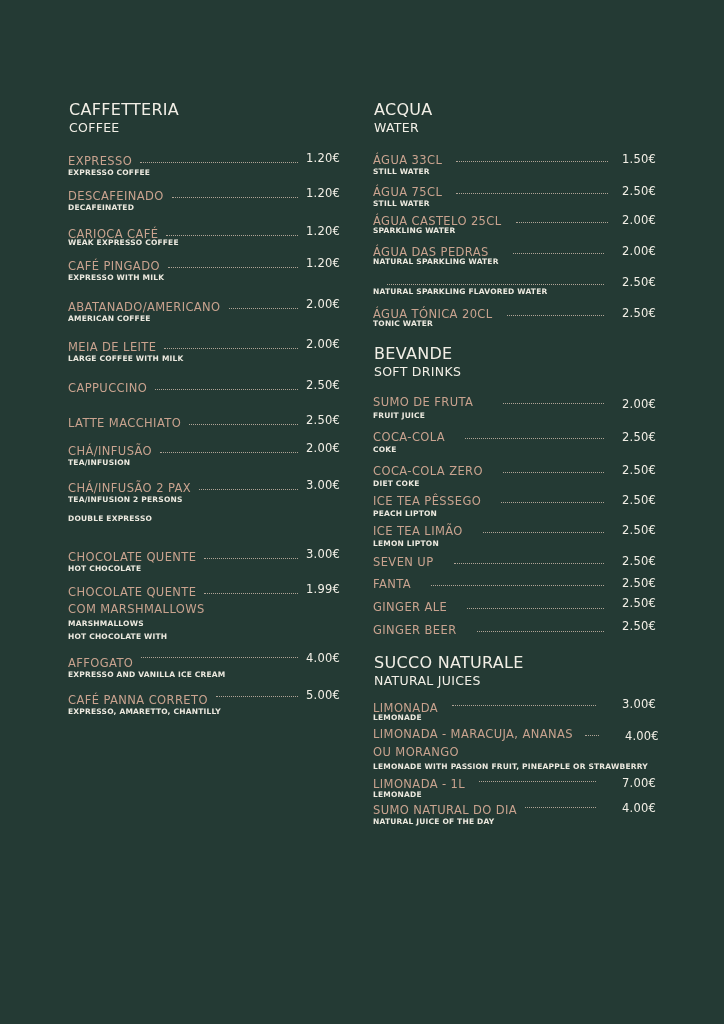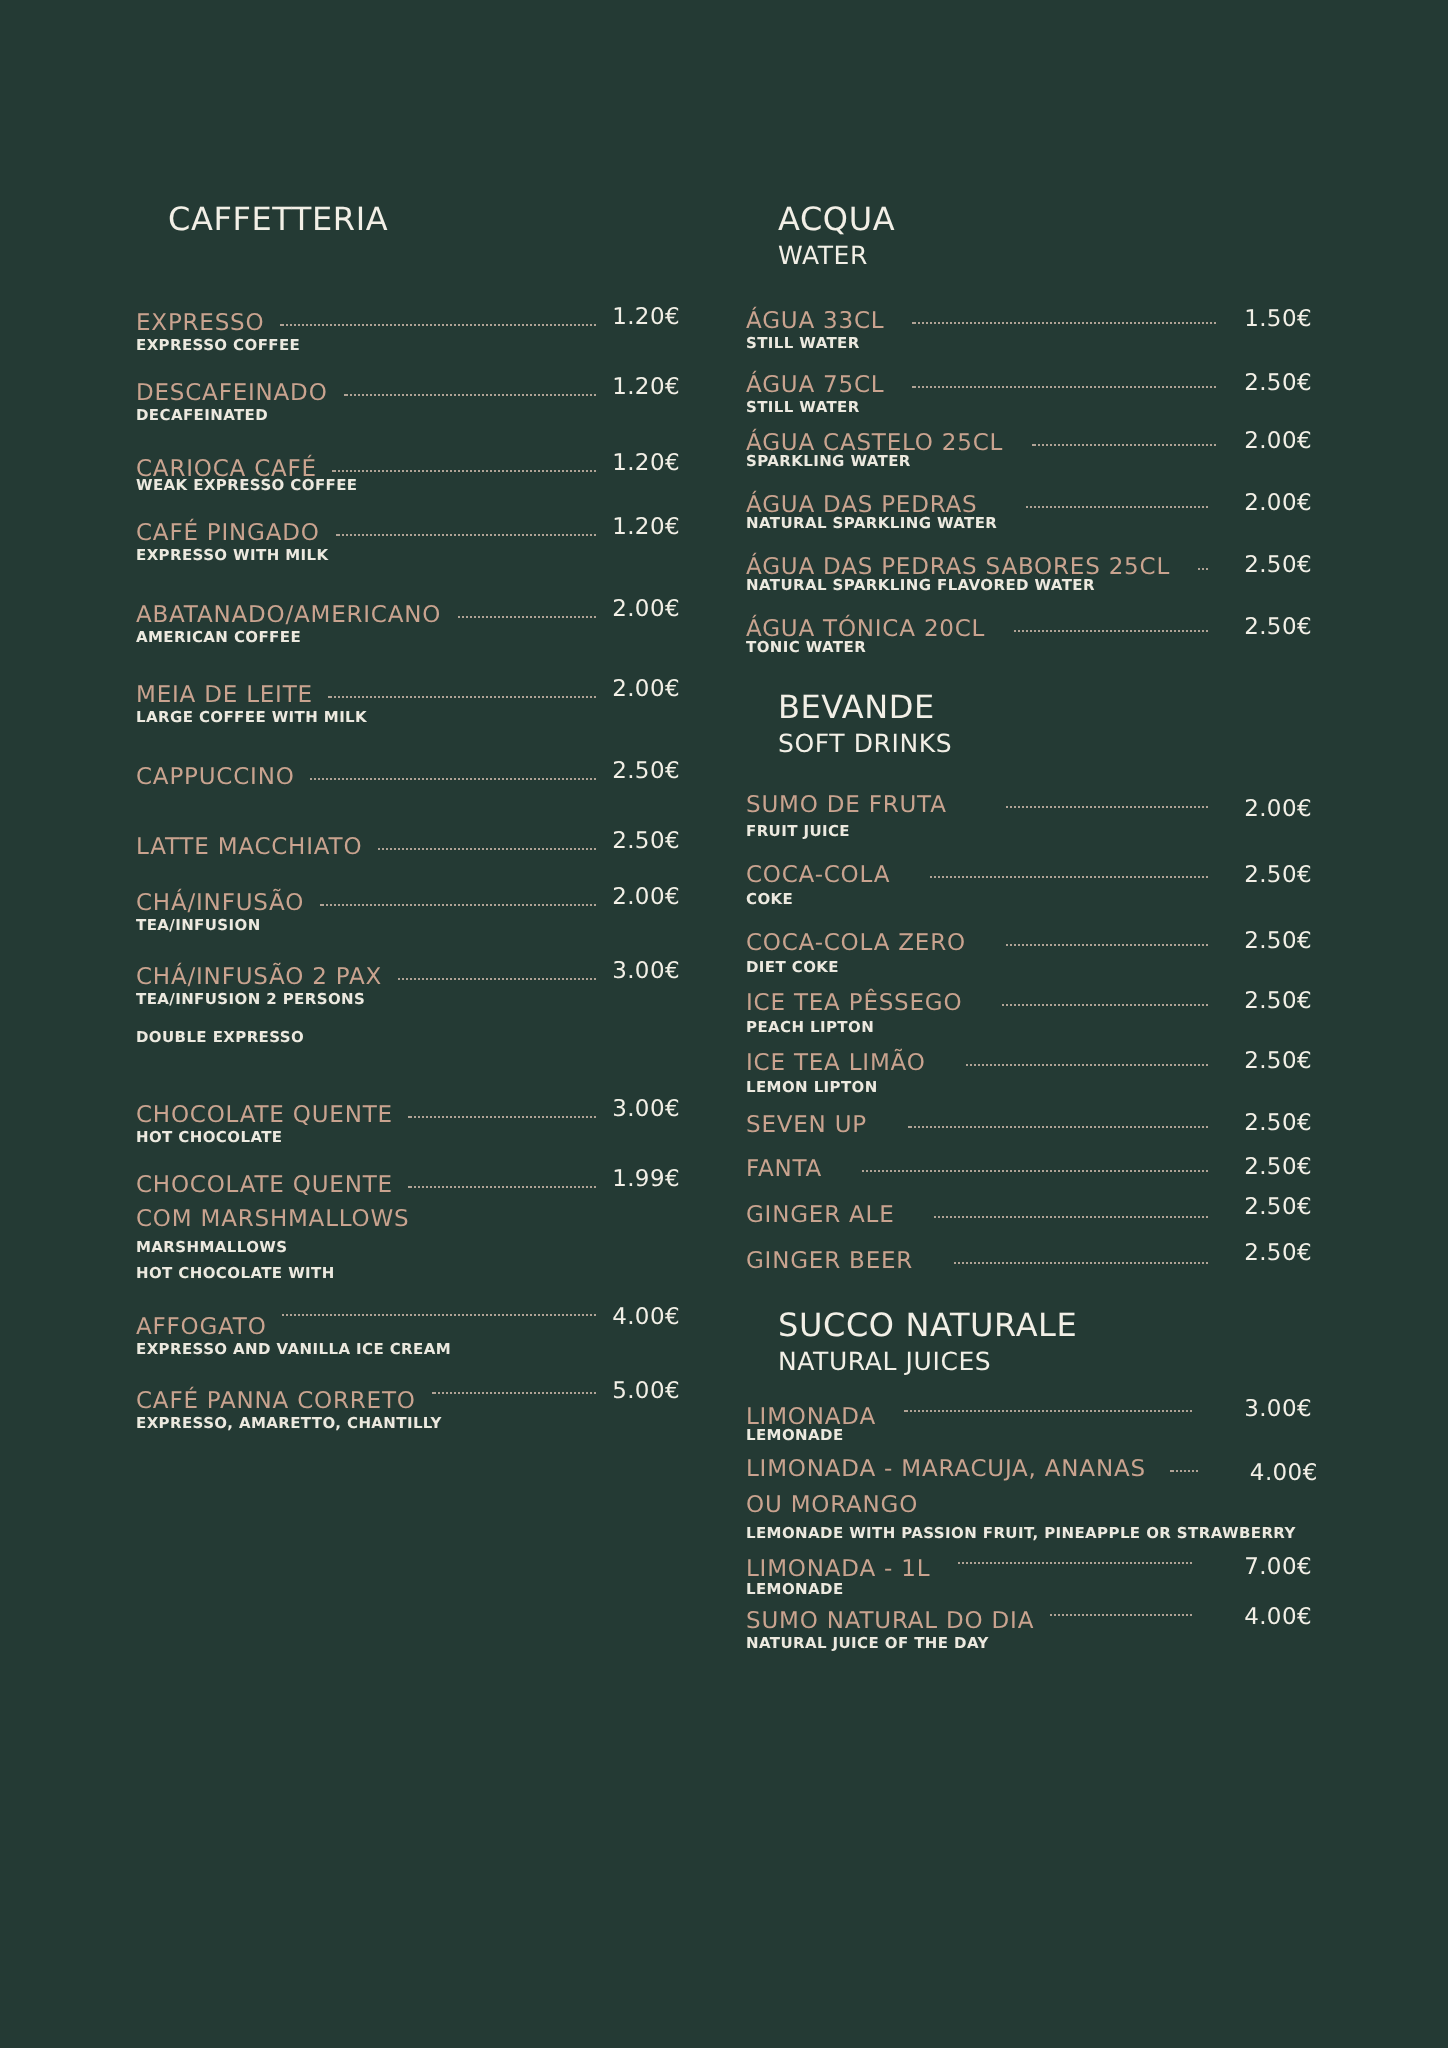--- a/index.html
+++ b/index.html
@@ -7,21 +7,21 @@
     width: 724px; height: 1024px;
     background: #243a34;
     font-family: "DejaVu Sans", sans-serif;
     color: #ece9df;
     position: relative;
     overflow: hidden;
   }
   .col { position: absolute; top: 0; }
   .col-left { left: 68px; width: 272px; }
   .col-right { left: 373px; width: 283px; }
-  .sec { position: absolute; left: 16px; right: 0; }
+  .sec { position: absolute; left: 1px; right: 0; }
   .sec-title {
     font-size: 16px; letter-spacing: 0.3px; color: #f2efe6;
     line-height: 18px; font-weight: normal;
   }
   .sec-sub {
     font-size: 12.5px; letter-spacing: 0.3px; color: #f2efe6;
     line-height: 16px; margin-top: 1px;
   }
   .item { position: absolute; left: 0; right: 0; }
   .row { display: flex; align-items: flex-start; }
@@ -46,20 +46,21 @@
     line-height: 10px; font-weight: bold; text-transform: uppercase;
   }
   .desc-ml { line-height: 13px; }
 </style>
 </head>
 <body>
 
 <div class="col col-left">
   <div class="sec" style="top:101px">
     <div class="sec-title">CAFFETTERIA</div>
+    <div class="sec-sub">COFFEE</div>
   </div>
 
   <div class="item" style="top:154px">
     <div class="row">
         <span class="name">EXPRESSO</span>
         <span class="dots"></span>
         <span class="price">1.20€</span>
       </div>
     <div class="desc">EXPRESSO COFFEE</div>
   </div>
@@ -205,21 +206,20 @@
   <div class="item" style="top:245px">
     <div class="row">
         <span class="name">ÁGUA DAS PEDRAS</span>
         <span class="dots" style="margin-left:24px;margin-right:18px"></span>
         <span class="price" style="margin-top:-1px">2.00€</span>
       </div>
     <div class="desc" style="margin-top:-2px">NATURAL SPARKLING WATER</div>
   </div>
   <div class="item" style="top:276px">
     <div class="row">
-        <span class="name">ÁGUA DAS PEDRAS SABORES 25CL</span>
         <span class="dots" style="margin-left:14px;margin-right:18px"></span>
         <span class="price" style="margin-top:-1px">2.50€</span>
       </div>
     <div class="desc" style="margin-top:-2px">NATURAL SPARKLING FLAVORED WATER</div>
   </div>
   <div class="item" style="top:307px">
     <div class="row">
         <span class="name">ÁGUA TÓNICA 20CL</span>
         <span class="dots" style="margin-left:14px;margin-right:18px"></span>
         <span class="price" style="margin-top:-1px">2.50€</span>

